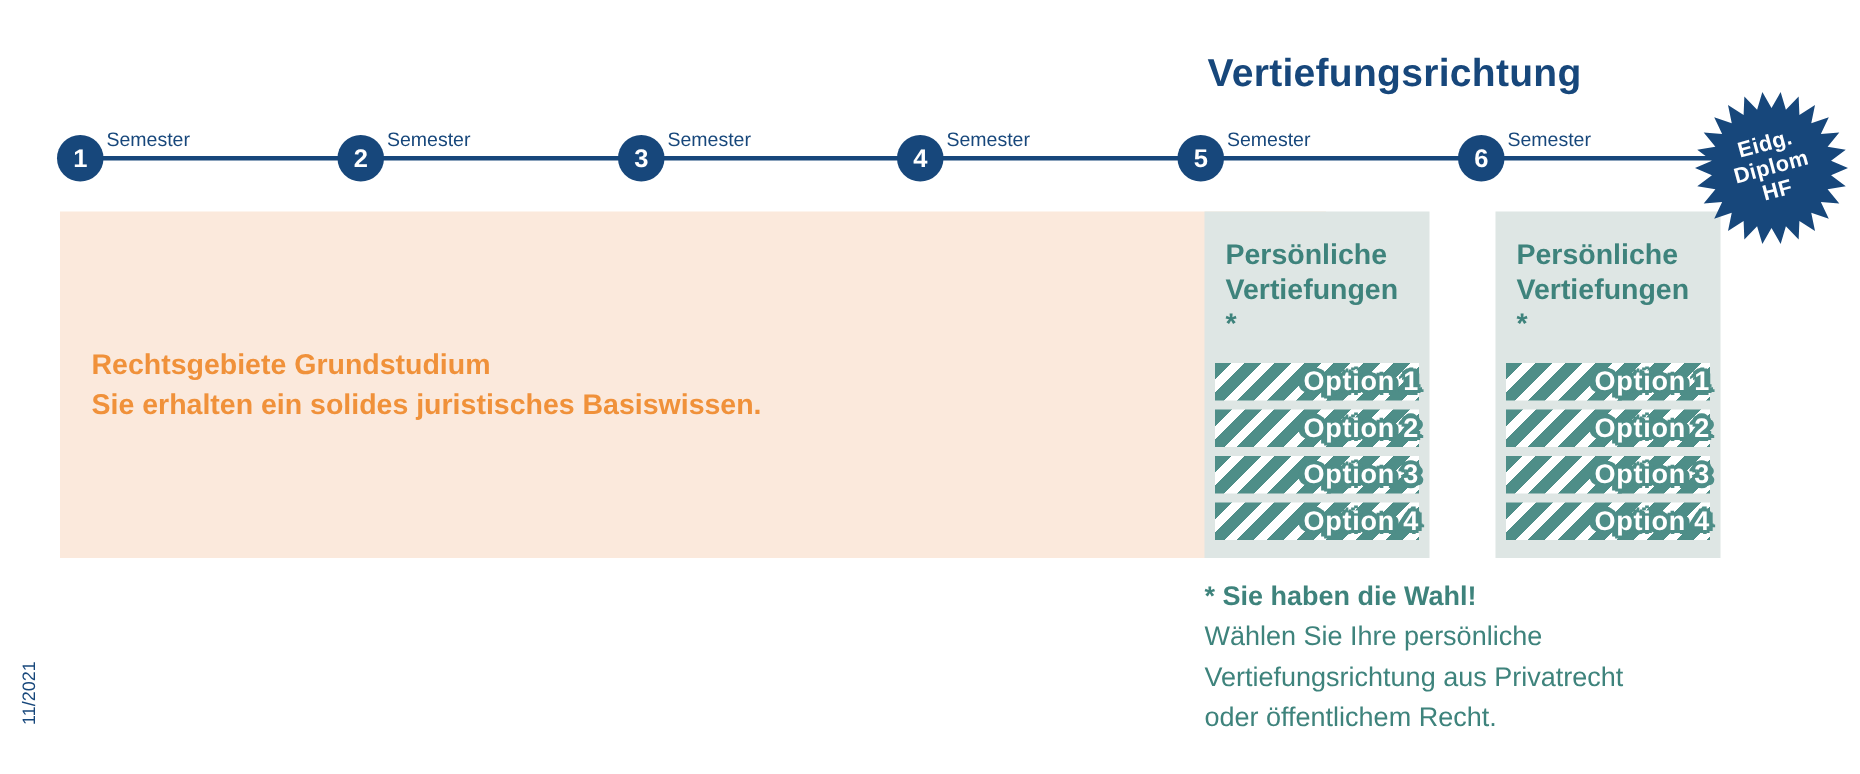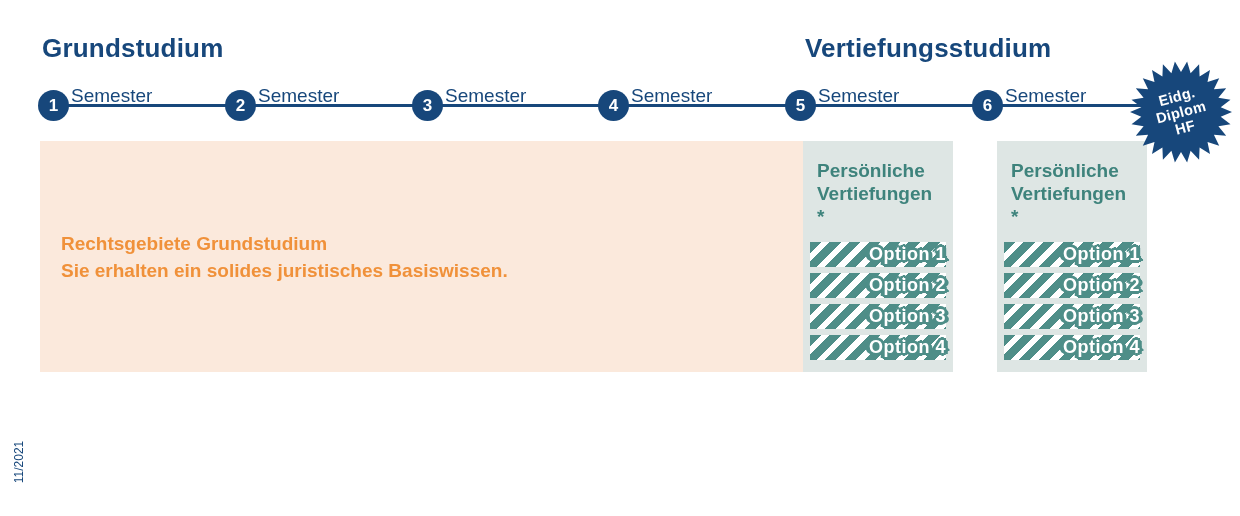--- a/index.html
+++ b/index.html
@@ -14,21 +14,21 @@
   .title{position:absolute;top:33px;font-size:26px;font-weight:bold;color:var(--navy);letter-spacing:.2px;}
   .title.grund{left:42px;}
   .title.vert{left:805px;}
 
   .tl-line{position:absolute;left:53px;top:104px;width:1100px;height:3px;background:var(--navy);}
   .marker-circle{
     position:absolute;top:90px;width:31px;height:31px;border-radius:50%;
     background:var(--navy);color:#fff;display:flex;align-items:center;justify-content:center;
     font-size:17px;font-weight:bold;z-index:2;
   }
-  .marker-label{position:absolute;top:85px;font-size:19px;color:var(--navy);z-index:2;}
+  .marker-label{position:absolute;top:85px;font-size:13px;color:var(--navy);z-index:2;}
 
   .badge{position:absolute;left:1129px;top:60px;width:104px;height:104px;z-index:3;}
   .badge svg{position:absolute;left:0;top:0;width:104px;height:104px;}
   .badge-text{
     position:absolute;left:0;top:0;width:104px;height:104px;
     display:flex;flex-direction:column;align-items:center;justify-content:center;
     transform:rotate(-15deg);color:#fff;font-size:14.5px;font-weight:bold;line-height:16px;
     text-align:center;letter-spacing:.3px;
   }
 
@@ -69,22 +69,21 @@
   .version{
     position:absolute;left:-4px;top:454px;width:48px;height:16px;
     transform:rotate(-90deg);font-size:12px;color:var(--navy);text-align:center;
   }
 </style>
 </head>
 <body>
 
 <div class="canvas">
 
-  <div class="title grund">Grundstudium</div>
-  <div class="title vert">Vertiefungsstudium</div>
+  <div class="title vert">Vertiefungsrichtung</div>
 
   <div class="tl-line"></div>
 
   <div class="marker-circle" style="left:38px">
       <span>1</span>
     </div>
   <div class="marker-label" style="left:71px">Semester</div>
 
   <div class="marker-circle" style="left:225px">
       <span>2</span>
@@ -158,16 +157,22 @@
         </div>
       <div class="vbar">
           <span class="vbar-label">Option 3</span>
         </div>
       <div class="vbar">
           <span class="vbar-label">Option 4</span>
         </div>
     </div>
   </div>
 
+  <div class="footnote">
+    <div class="fn-head">* Sie haben die Wahl!</div>
+    <div>Wählen Sie Ihre persönliche</div>
+    <div>Vertiefungsrichtung aus Privatrecht</div>
+    <div>oder öffentlichem Recht.</div>
+  </div>
 
   <div class="version">11/2021</div>
 
 </div>
 
 </body></html>

